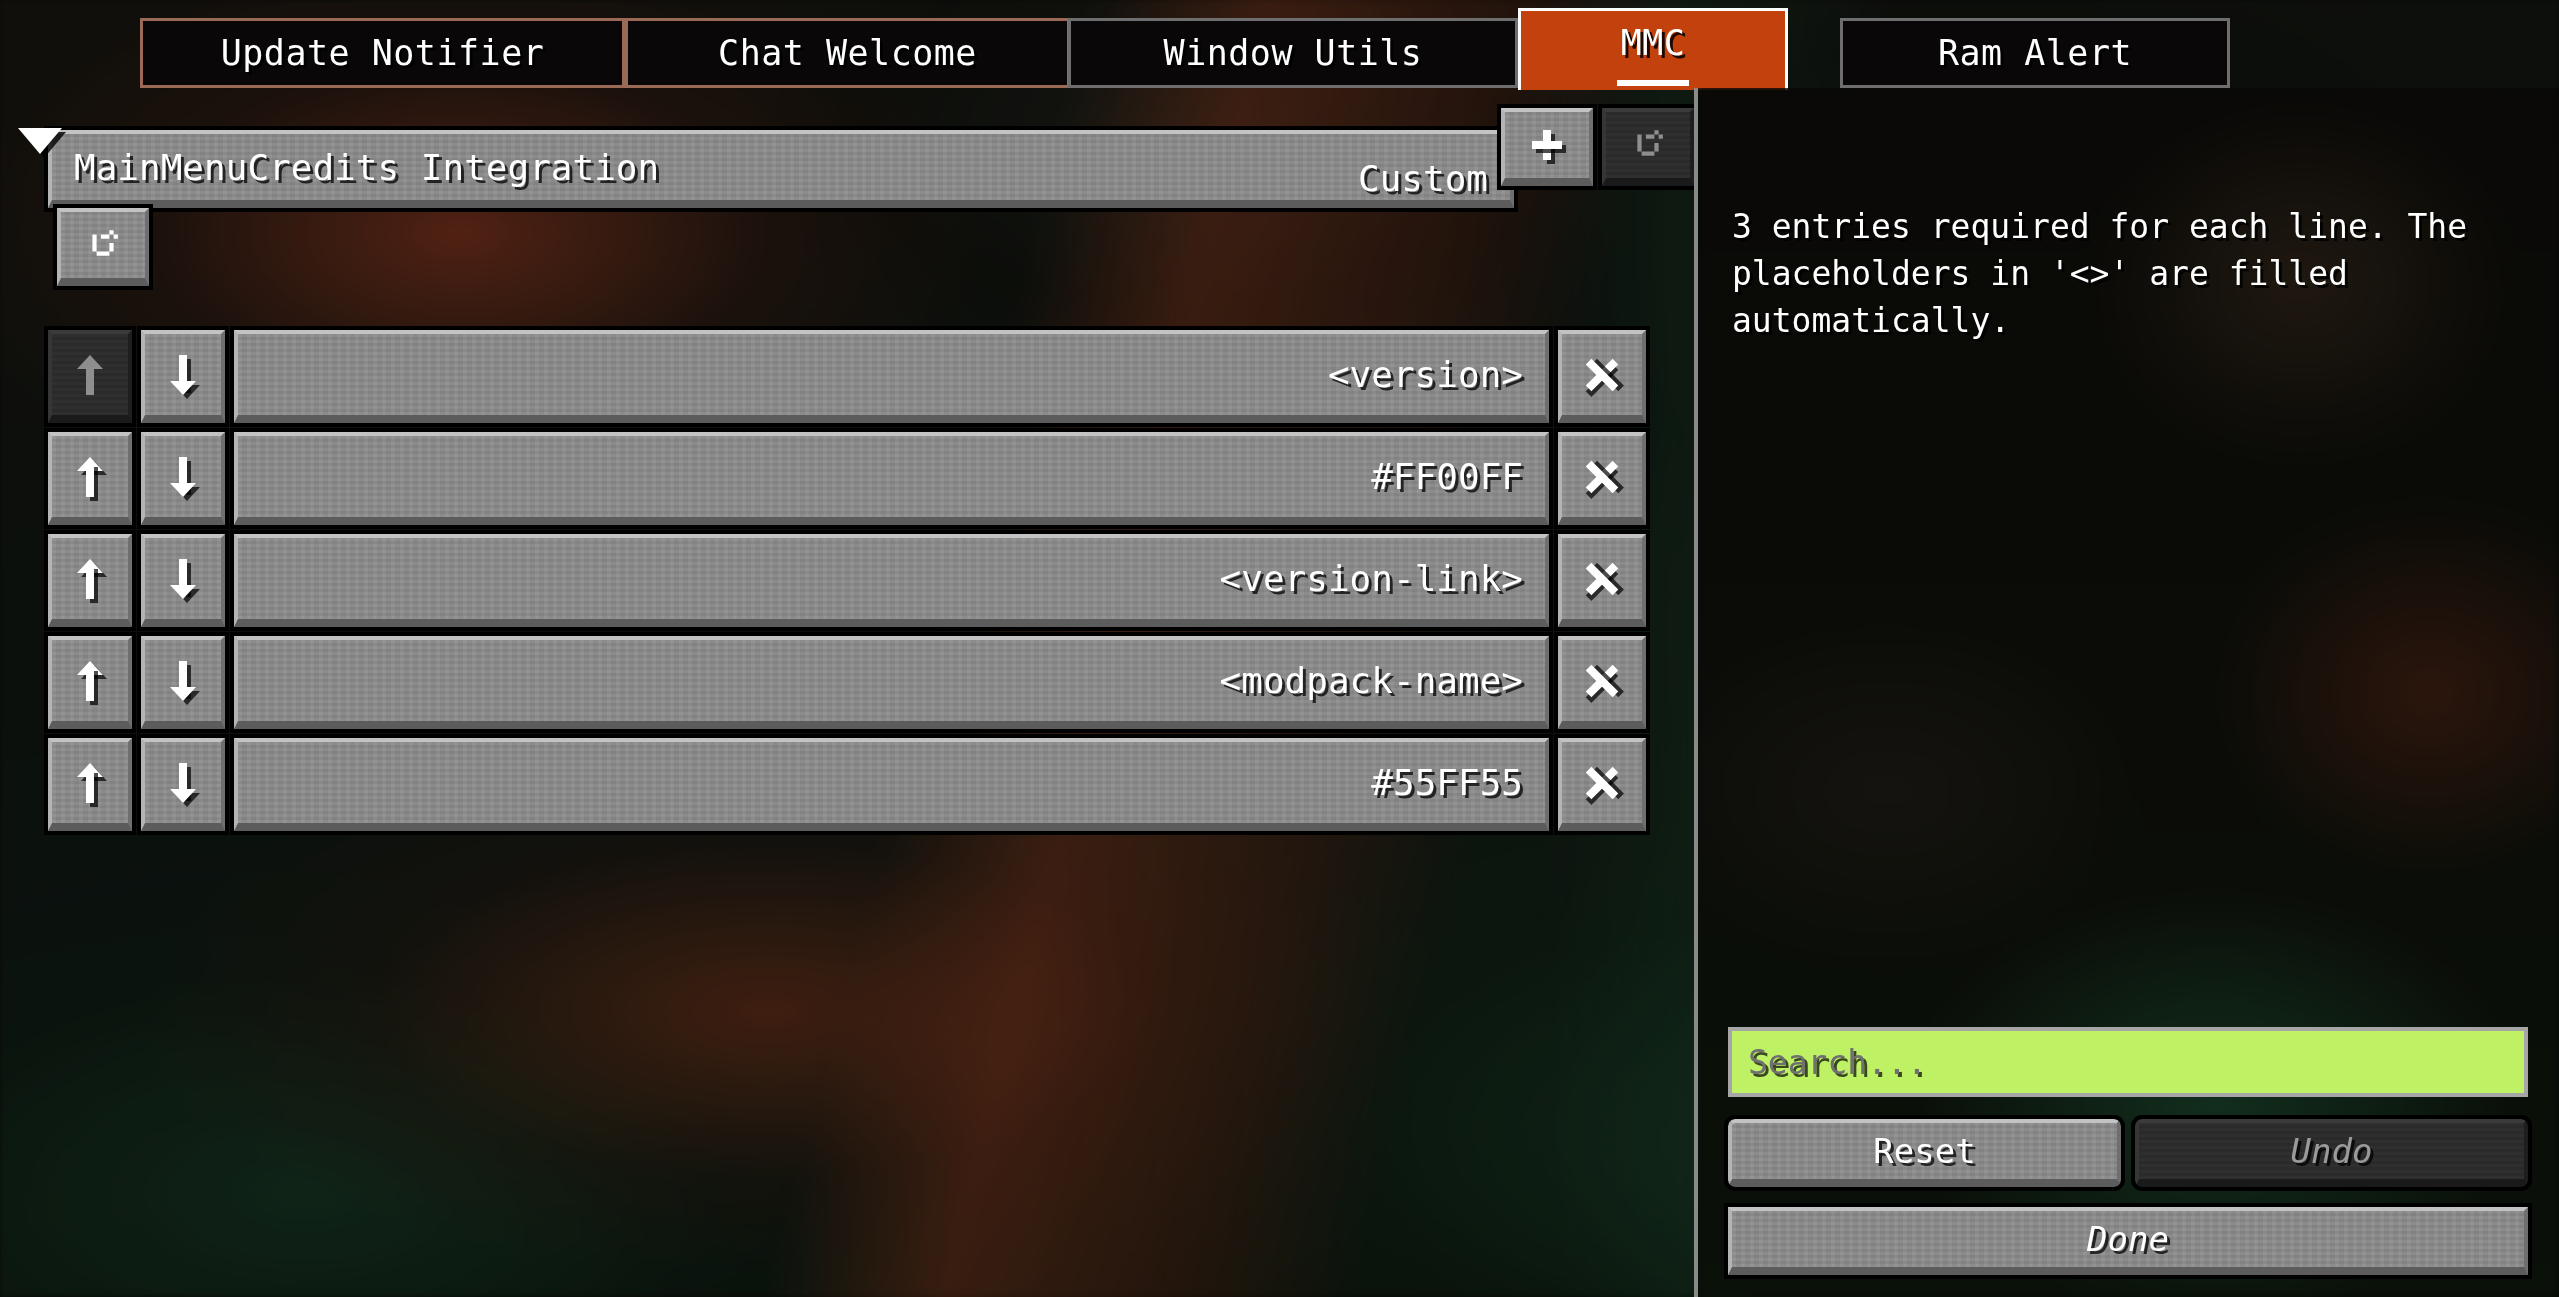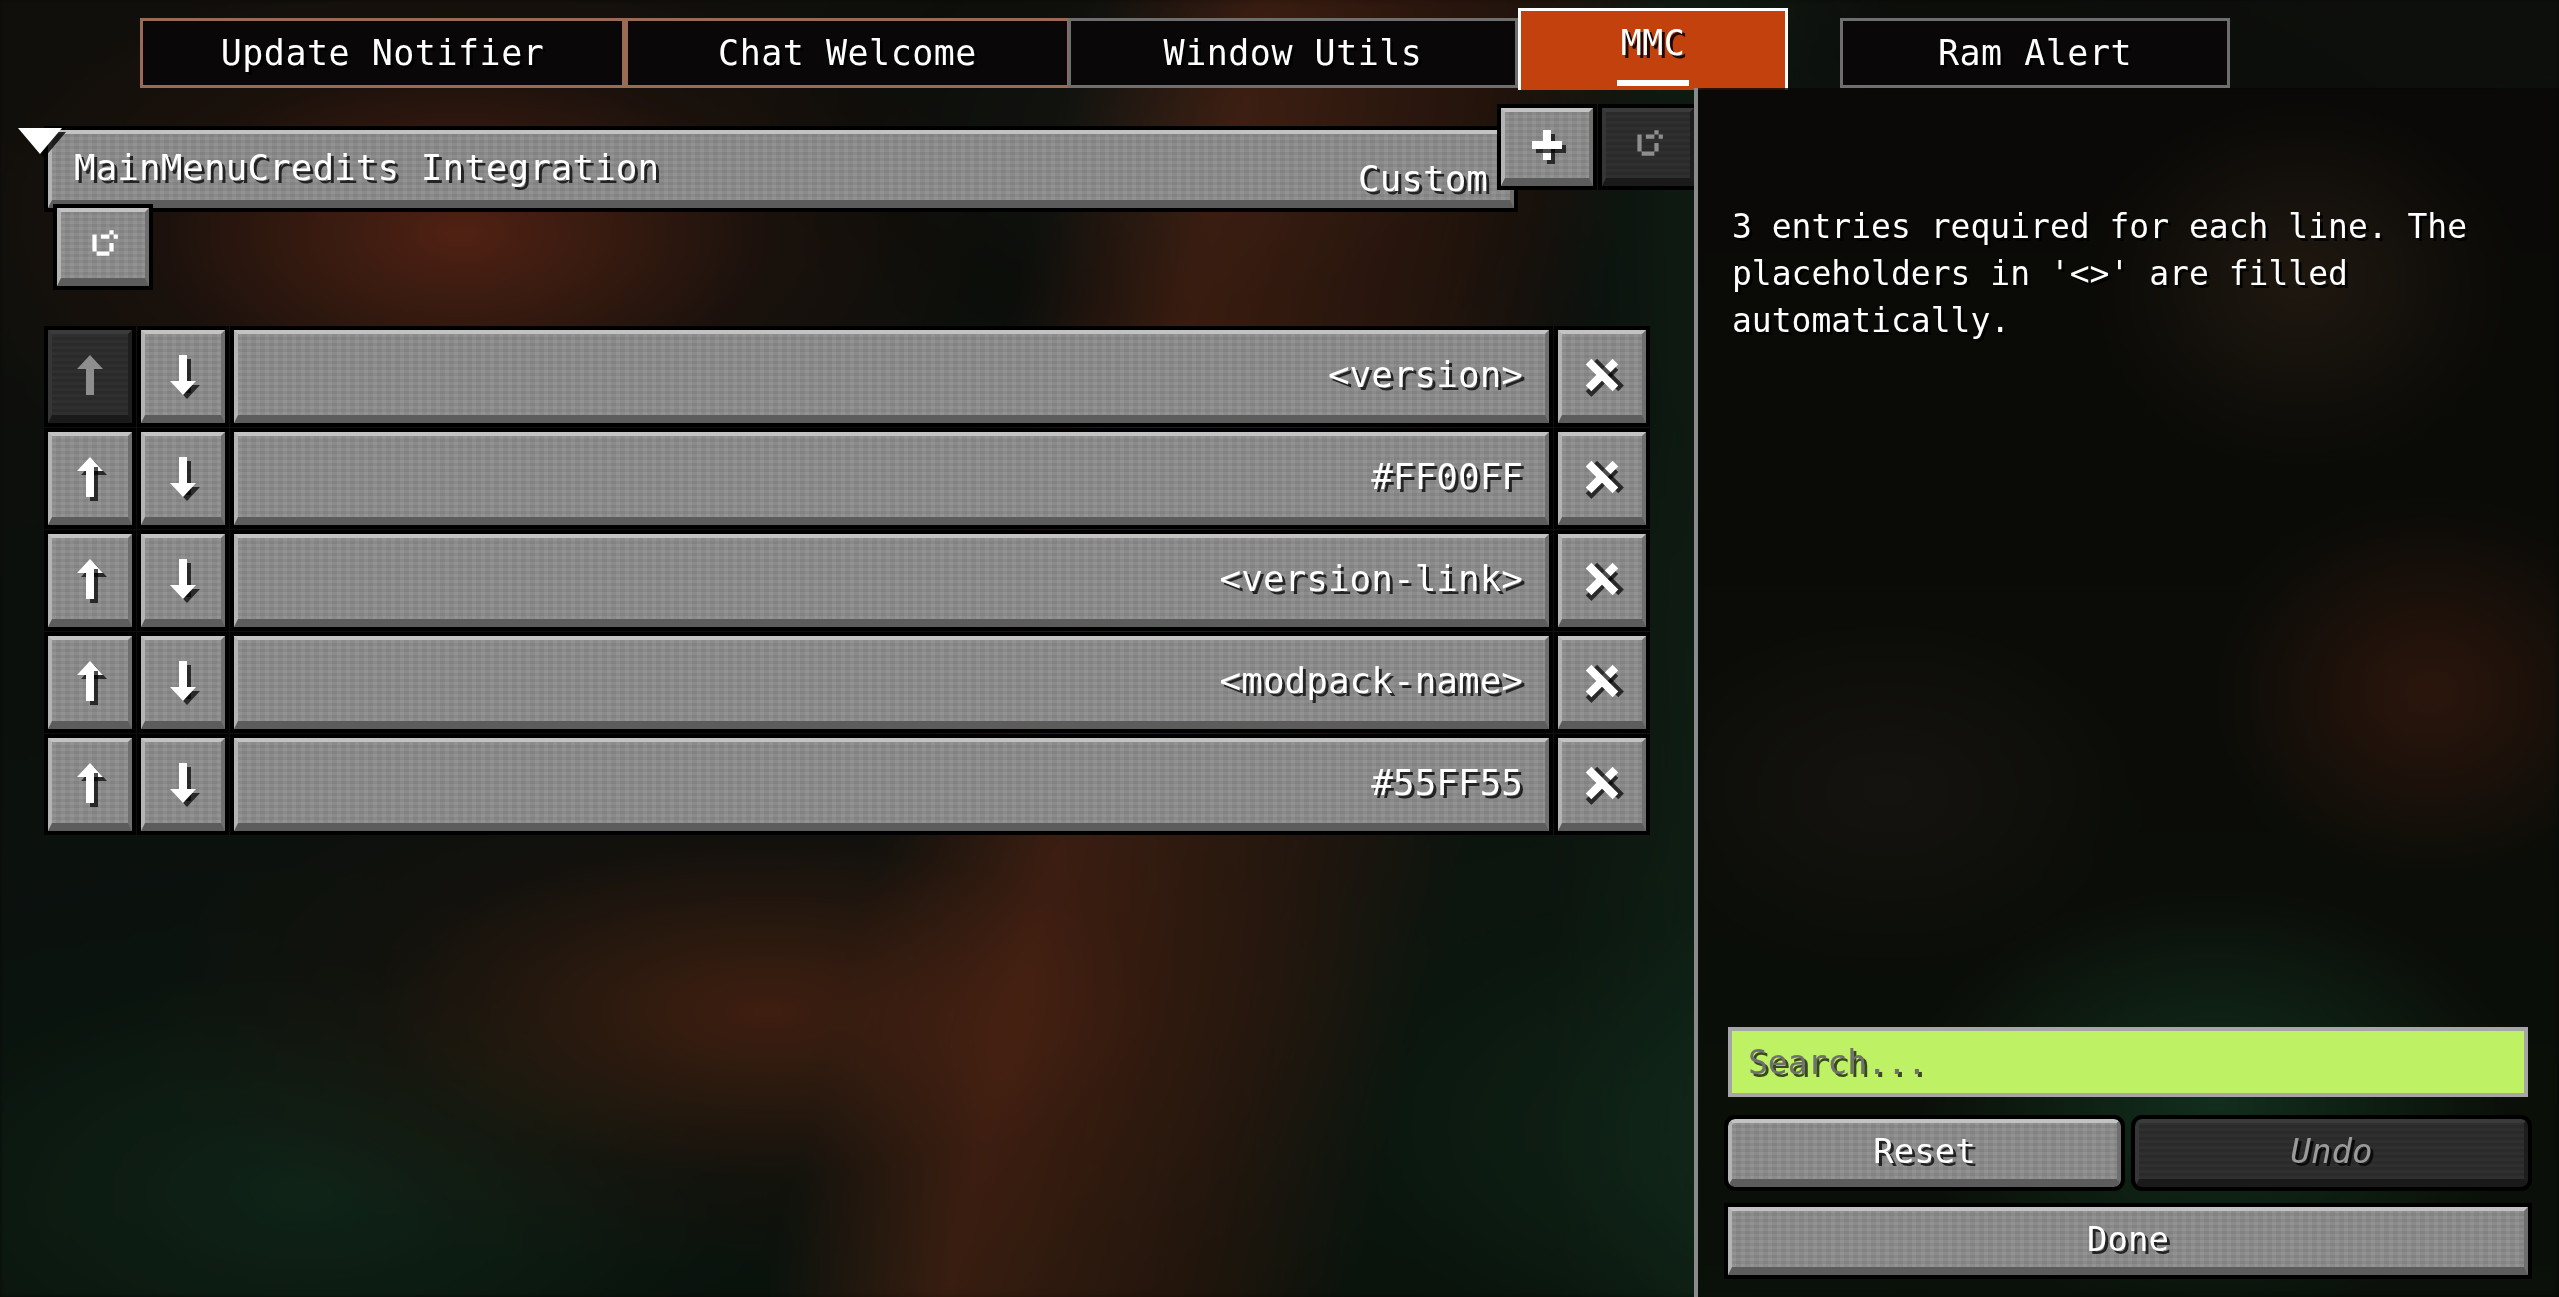--- a/index.html
+++ b/index.html
@@ -322,20 +322,21 @@
     justify-content: center;
     font-size: 34px;
     border-radius: 7px;
   }
   #done-btn {
     position: absolute;
     left: 30px; bottom: 22px;
     width: 800px; height: 68px;
     justify-content: center;
     font-size: 34px;
+    font-style: italic;
   }
 </style>
 </head>
 <body>
 
 <div id="world-bg"></div>
 <div id="veil"></div>
 
 <div id="tab-strip">
     <div class="tab warm" style="left: 140px; width: 485px;">

